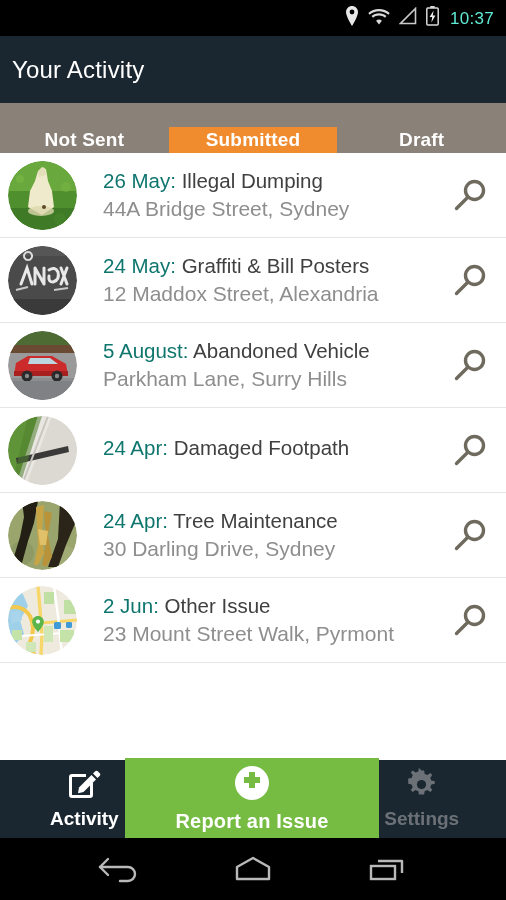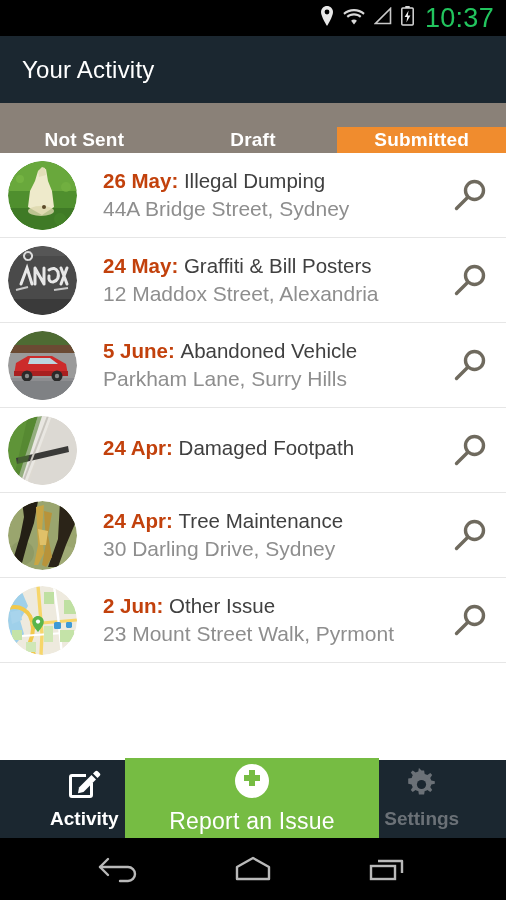--- a/index.html
+++ b/index.html
@@ -31,36 +31,36 @@
     padding-right: 12px;
     flex: 0 0 36px;
   }
   .status-icons {
     display: flex;
     align-items: center;
     gap: 9px;
   }
   .si { display: block; }
   .status-time {
-    color: #22c55e;
-    font-size: 27px;
+    color: #5eead4;
+    font-size: 17px;
     letter-spacing: 0.3px;
     margin-left: 11px;
     line-height: 1;
     font-family: "Liberation Sans", sans-serif;
     text-align: right;
   }
 
   
   .app-header {
     height: 67px;
     background: #1b2730;
     display: flex;
     align-items: center;
-    padding-left: 22px;
+    padding-left: 12px;
     flex: 0 0 67px;
   }
   .app-title {
     color: #ffffff;
     font-size: 24px;
     font-weight: 400;
     letter-spacing: 0.2px;
   }
 
   
@@ -119,22 +119,22 @@
     padding-left: 26px;
     min-width: 0;
   }
   .item-title {
     font-size: 20.5px;
     line-height: 1.18;
     white-space: nowrap;
     margin-bottom: 3px;
   }
   .item-date {
-    color: #c2410c;
-    font-weight: bold;
+    color: #0f766e;
+    font-weight: normal;
   }
   .item-cat {
     color: #404040;
     font-weight: normal;
   }
   .item-addr {
     font-size: 21px;
     color: #8e8e8e;
     white-space: nowrap;
     line-height: 1.2;
@@ -190,22 +190,22 @@
     display: flex;
     flex-direction: column;
     align-items: center;
     justify-content: center;
     gap: 5px;
     cursor: pointer;
     border: none;
   }
   .report-label {
     color: #ffffff;
-    font-size: 23px;
-    font-weight: normal;
+    font-size: 20px;
+    font-weight: bold;
     font-family: "Liberation Sans", sans-serif;
     letter-spacing: 0.2px;
   }
 
   
   .android-nav {
     flex: 0 0 62px;
     height: 62px;
     background: #000000;
     display: flex;
@@ -257,22 +257,22 @@
     </div>
     <span class="status-time">10:37</span>
   </div>
 
   <div class="app-header">
     <span class="app-title">Your Activity</span>
   </div>
 
   <div class="tab-bar">
     <button class="tab">Not Sent</button>
+    <button class="tab active">Submitted</button>
     <button class="tab">Draft</button>
-    <button class="tab active">Submitted</button>
   </div>
 
   <div class="list">
 
     <div class="list-item">
       <div class="thumb">
         <svg viewBox="0 0 69 69">
           <defs>
               <clipPath id="c1">
                 <circle cx="34.5" cy="34.5" r="34.5"></circle>
@@ -365,21 +365,21 @@
             <circle cx="19" cy="45" r="5.5" fill="#2a2a2a"></circle>
             <circle cx="49" cy="45" r="5.5" fill="#2a2a2a"></circle>
             <circle cx="19" cy="45" r="2.2" fill="#888"></circle>
             <circle cx="49" cy="45" r="2.2" fill="#888"></circle>
             <rect x="0" y="50" width="69" height="19" fill="#7f8184"></rect>
           </g>
         </svg>
       </div>
       <div class="item-text">
         <div class="item-title">
-          <span class="item-date">5 June: </span>
+          <span class="item-date">5 August: </span>
           <span class="item-cat">Abandoned Vehicle</span>
         </div>
         <div class="item-addr">Parkham Lane, Surry Hills</div>
       </div>
       <div class="magnifier">
         <svg width="38" height="38" viewBox="0 0 38 38">
           <circle cx="23.5" cy="14.5" r="9" fill="none" stroke="#6f6a5e" stroke-width="3.4"></circle>
           <line x1="16.8" y1="21.2" x2="5.5" y2="32.5" stroke="#6f6a5e" stroke-width="3.4" stroke-linecap="round"></line>
         </svg>
       </div>

